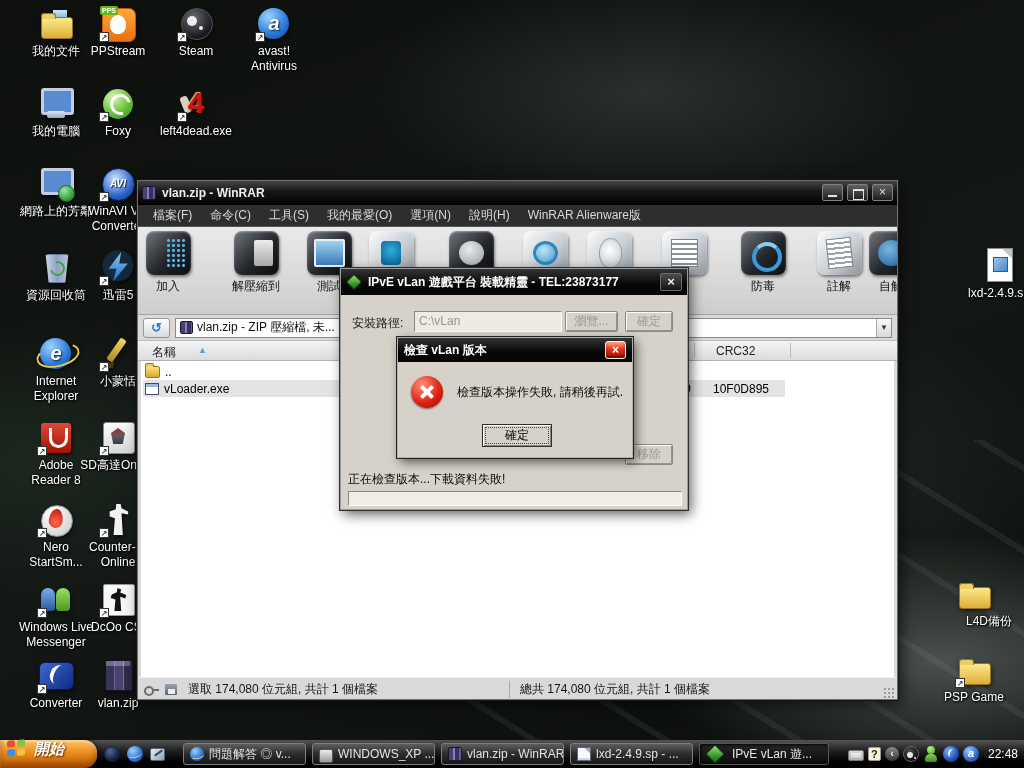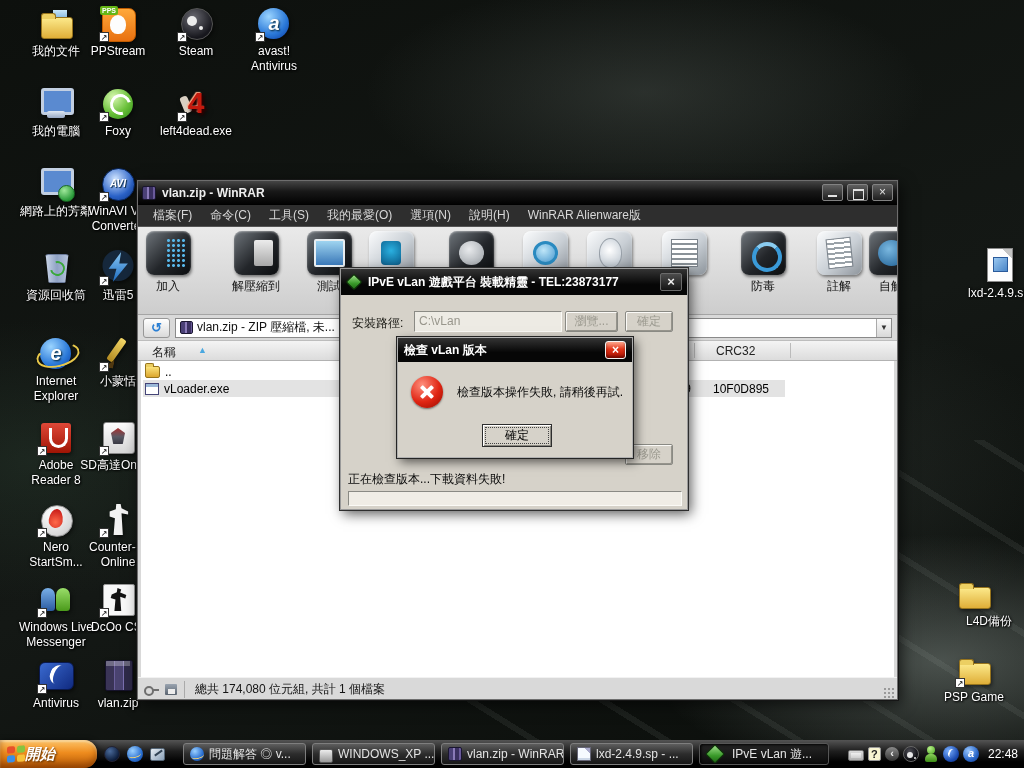--- a/index.html
+++ b/index.html
@@ -156,21 +156,21 @@
 .xp-x{margin-left:auto;width:21px;height:18px;border-radius:3px;background:linear-gradient(#ffa88e,#e23418 45%,#a80e00);border:1px solid #f4f4f4;color:#fff;font-weight:bold;font-size:12px;line-height:16px;text-align:center;box-shadow:inset 0 -2px 3px rgba(0,0,0,.35)}
 .err-body{position:relative;height:95px;font-size:12px}
 .err-ico{position:absolute;left:13px;top:14px;width:32px;height:32px;border-radius:50%;background:radial-gradient(circle at 35% 28%,#ff8f7d,#e02513 55%,#940a00);box-shadow:0 1px 2px rgba(0,0,0,.5)}
 .err-ico::before,.err-ico::after{content:"";position:absolute;left:14px;top:8px;width:4px;height:16px;background:#fff;border-radius:1px}
 .err-ico::before{transform:rotate(45deg)}
 .err-ico::after{transform:rotate(-45deg)}
 .err-msg{position:absolute;left:59px;top:22px;color:#0a0a0a;white-space:nowrap}
 .err-ok{position:absolute;left:84px;top:62px;width:70px;height:23px;background:#d6d2c9;border:1px solid #2e2e2e;box-shadow:inset 1px 1px 0 #fff,inset -1px -1px 0 #8a8880;text-align:center;line-height:21px;color:#000;outline:1px dotted #444;outline-offset:-4px}
 
 .taskbar{position:absolute;left:0;top:740px;width:1024px;height:28px;background:linear-gradient(#545454,#1e1e1e 40%,#000 78%);z-index:40}
-.start{position:absolute;left:0;top:0;width:97px;height:28px;border-radius:0 13px 13px 0;background:linear-gradient(#ffc66a,#ee8c1e 45%,#b85a06);display:flex;align-items:center;gap:0;padding:0 10px 0 7px;box-shadow:inset 0 -4px 7px rgba(110,45,0,.55),inset 0 2px 2px rgba(255,240,200,.6),2px 0 5px rgba(0,0,0,.5)}
+.start{position:absolute;left:0;top:0;width:97px;height:28px;border-radius:0 13px 13px 0;background:linear-gradient(#ffc66a,#ee8c1e 45%,#b85a06);display:flex;align-items:flex-start;gap:9px;padding:0 10px 0 7px;box-shadow:inset 0 -4px 7px rgba(110,45,0,.55),inset 0 2px 2px rgba(255,240,200,.6),2px 0 5px rgba(0,0,0,.5)}
 .start .lbl{color:#fff;font-style:italic;font-weight:bold;font-size:15px;text-shadow:1px 1px 2px #5a2d00}
 .xp-flag{width:18px;height:16px;display:grid;grid-template:1fr 1fr/1fr 1fr;gap:2px;transform:skewY(-5deg)}
 .xp-flag i{border-radius:2px}
 .xp-flag i:nth-child(1){background:#e8502a}.xp-flag i:nth-child(2){background:#86c440}
 .xp-flag i:nth-child(3){background:#3a8ee8}.xp-flag i:nth-child(4){background:#f6c23a}
 .ql{position:absolute;left:104px;top:0;height:28px;display:flex;align-items:center;gap:7px}
 .task{position:absolute;top:3px;height:22px;width:123px;background:linear-gradient(#5e5e5e,#2c2c2c 50%,#171717);border:1px solid #7e7e7e;border-radius:3px;display:flex;align-items:center;gap:5px;padding:0 6px;color:#e4e4e4;font-size:12px;white-space:nowrap;overflow:hidden}
 .task.active{width:130px;background:linear-gradient(#262626,#0b0b0b);border-color:#565656;box-shadow:inset 1px 1px 3px #000}
 .tray{position:absolute;right:2px;top:0;height:28px;display:flex;align-items:center;gap: 4px;padding-right:4px}
 .clock{color:#fff;font-size:12px;margin-left:5px}
@@ -317,21 +317,21 @@
         <div class="ic ic-dcoo"></div>
         <span class="sc">↗</span>
       </div>
       <div class="dlabel">DcOo CS:</div>
     </div>
     <div class="dicon" style="left: 18px; top: 656px;">
       <div class="dicon-art">
         <div class="ic ic-real"></div>
         <span class="sc">↗</span>
       </div>
-      <div class="dlabel">Antivirus</div>
+      <div class="dlabel">Converter</div>
     </div>
     <div class="dicon" style="left: 80px; top: 656px;">
       <div class="dicon-art">
         <div class="ic ic-zipbook"></div>
       </div>
       <div class="dlabel">vlan.zip</div>
     </div>
     <div class="dicon" style="left: 936px; top: 246px; margin-left: 25px;">
       <div class="dicon-art">
         <div class="ic ic-docpage"></div>
@@ -439,20 +439,21 @@
       <div class="lrow sel" style="top: 19px;">
         <span class="si-exe"></span>
         <span class="fname">vLoader.exe</span>
         <span class="ftail">9</span>
         <span class="fcrc">10F0D895</span>
       </div>
     </div>
   <div class="statusbar">
     <span class="sb-ico sb-key"></span>
     <span class="sb-ico sb-disk"></span>
+    <span class="sb-left">選取 174,080 位元組, 共計 1 個檔案</span>
     <span class="sb-right">總共 174,080 位元組, 共計 1 個檔案</span>
     <span class="sb-grip"></span>
   </div>
 </div>
 
 <div class="dlg">
   <div class="dlg-title">
     <span class="si si-vlan"></span>
     <span>IPvE vLan 遊戲平台 裝載精靈 - TEL:23873177</span>
     <span class="dlg-x">×</span>

